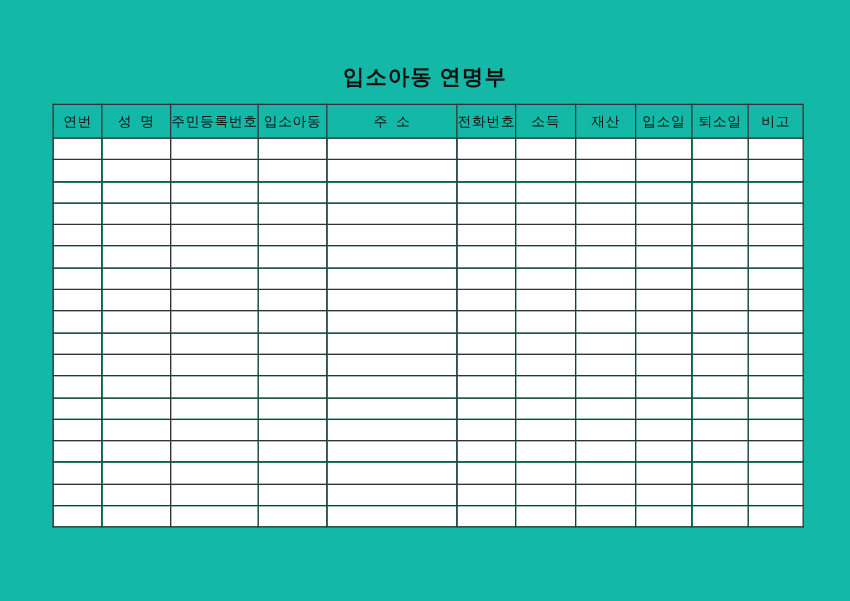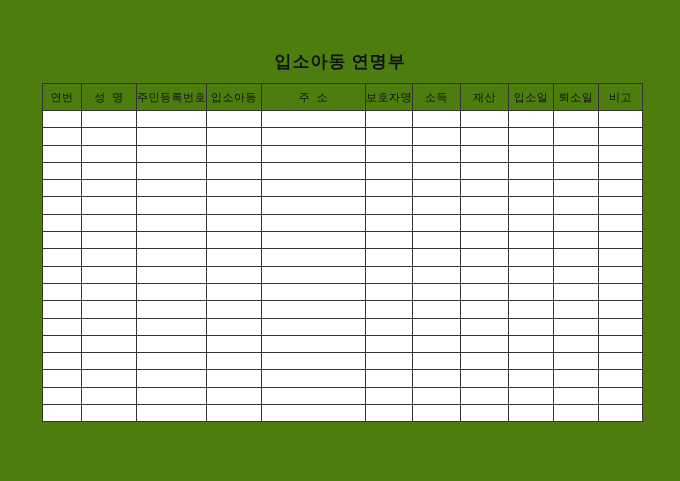--- a/index.html
+++ b/index.html
@@ -13,21 +13,21 @@
     font-family: "Liberation Serif", "DejaVu Serif", serif;
     position: relative;
     overflow: hidden;
   }
   .page {
     position: absolute;
     left: 0;
     top: 0;
     width: 680px;
     height: 481px;
-    background: #4d7c0f;
+    background: #14b8a6;
   }
   .page-title {
     position: absolute;
     left: 0;
     top: 50px;
     width: 680px;
     text-align: center;
     font-size: 17px;
     font-weight: bold;
     letter-spacing: 1px;
@@ -85,21 +85,21 @@
         <col style="width: 45px;">
         <col style="width: 44px;">
       </colgroup>
     <thead>
       <tr id="roster-header-row">
           <th>연번</th>
           <th>성  명</th>
           <th>주민등록번호</th>
           <th>입소아동</th>
           <th>주  소</th>
-          <th>보호자명</th>
+          <th>전화번호</th>
           <th>소득</th>
           <th>재산</th>
           <th>입소일</th>
           <th>퇴소일</th>
           <th>비고</th>
         </tr>
     </thead>
     <tbody id="roster-body">
         <tr>
           <td></td>

